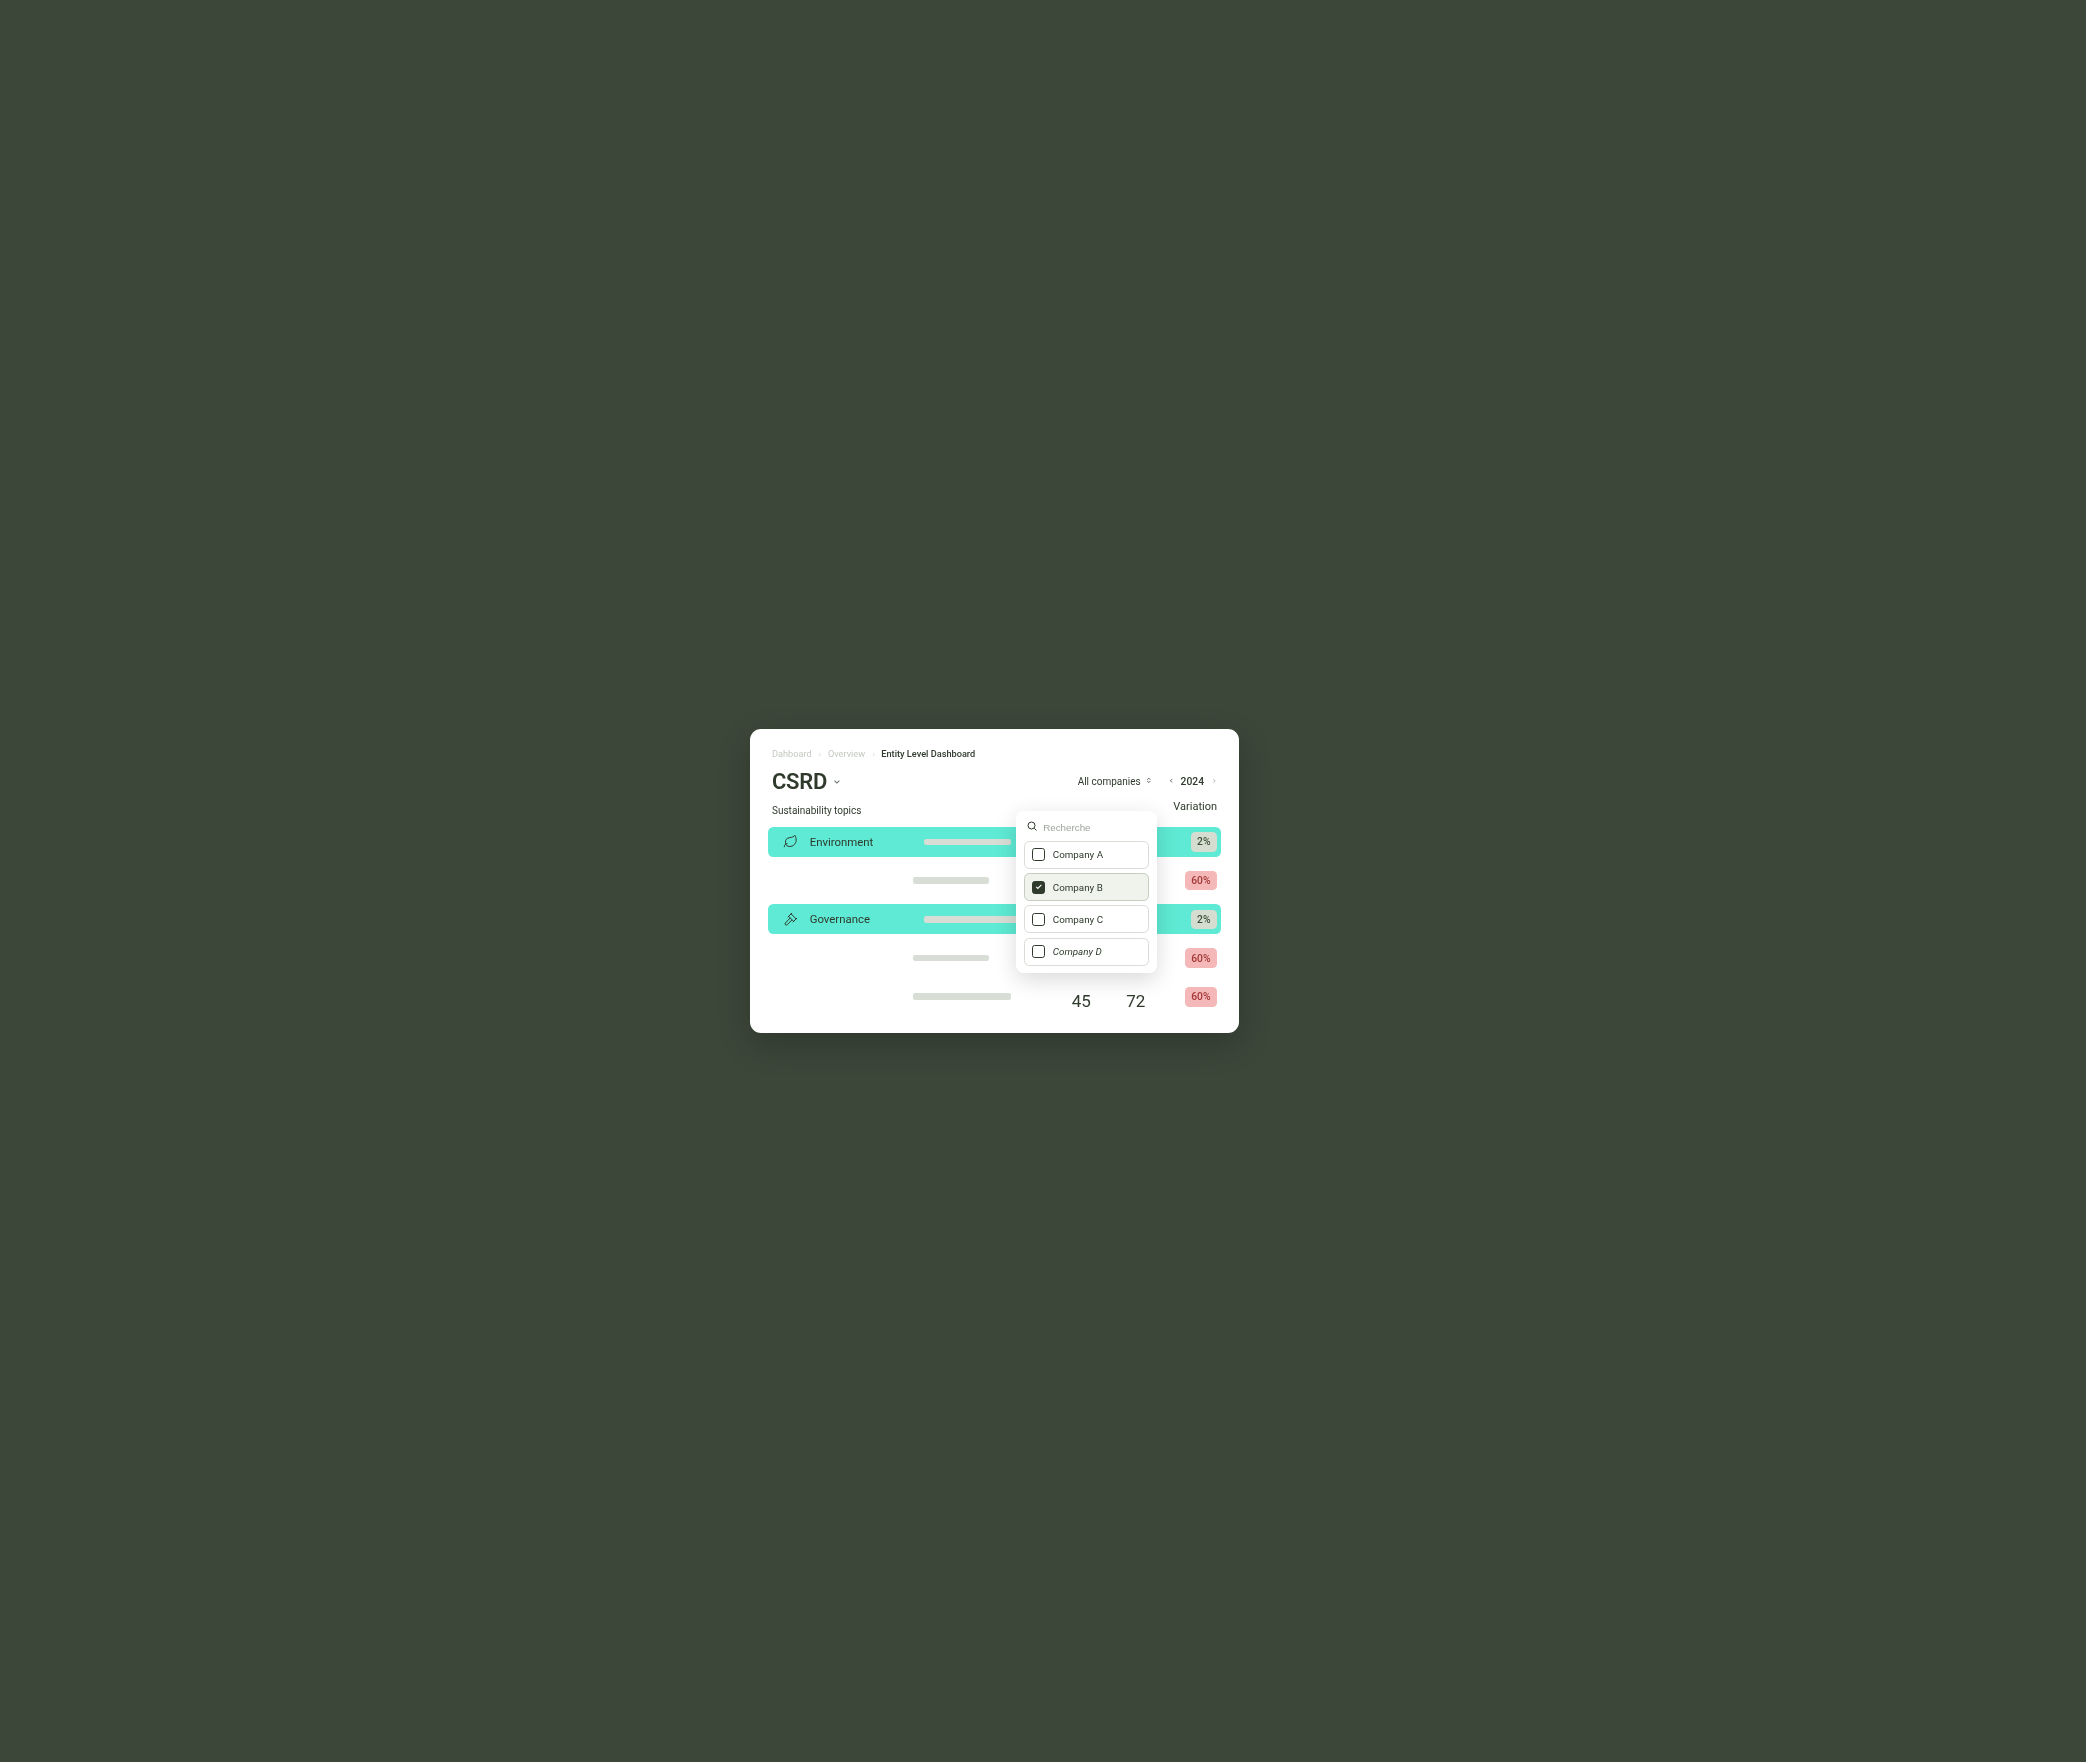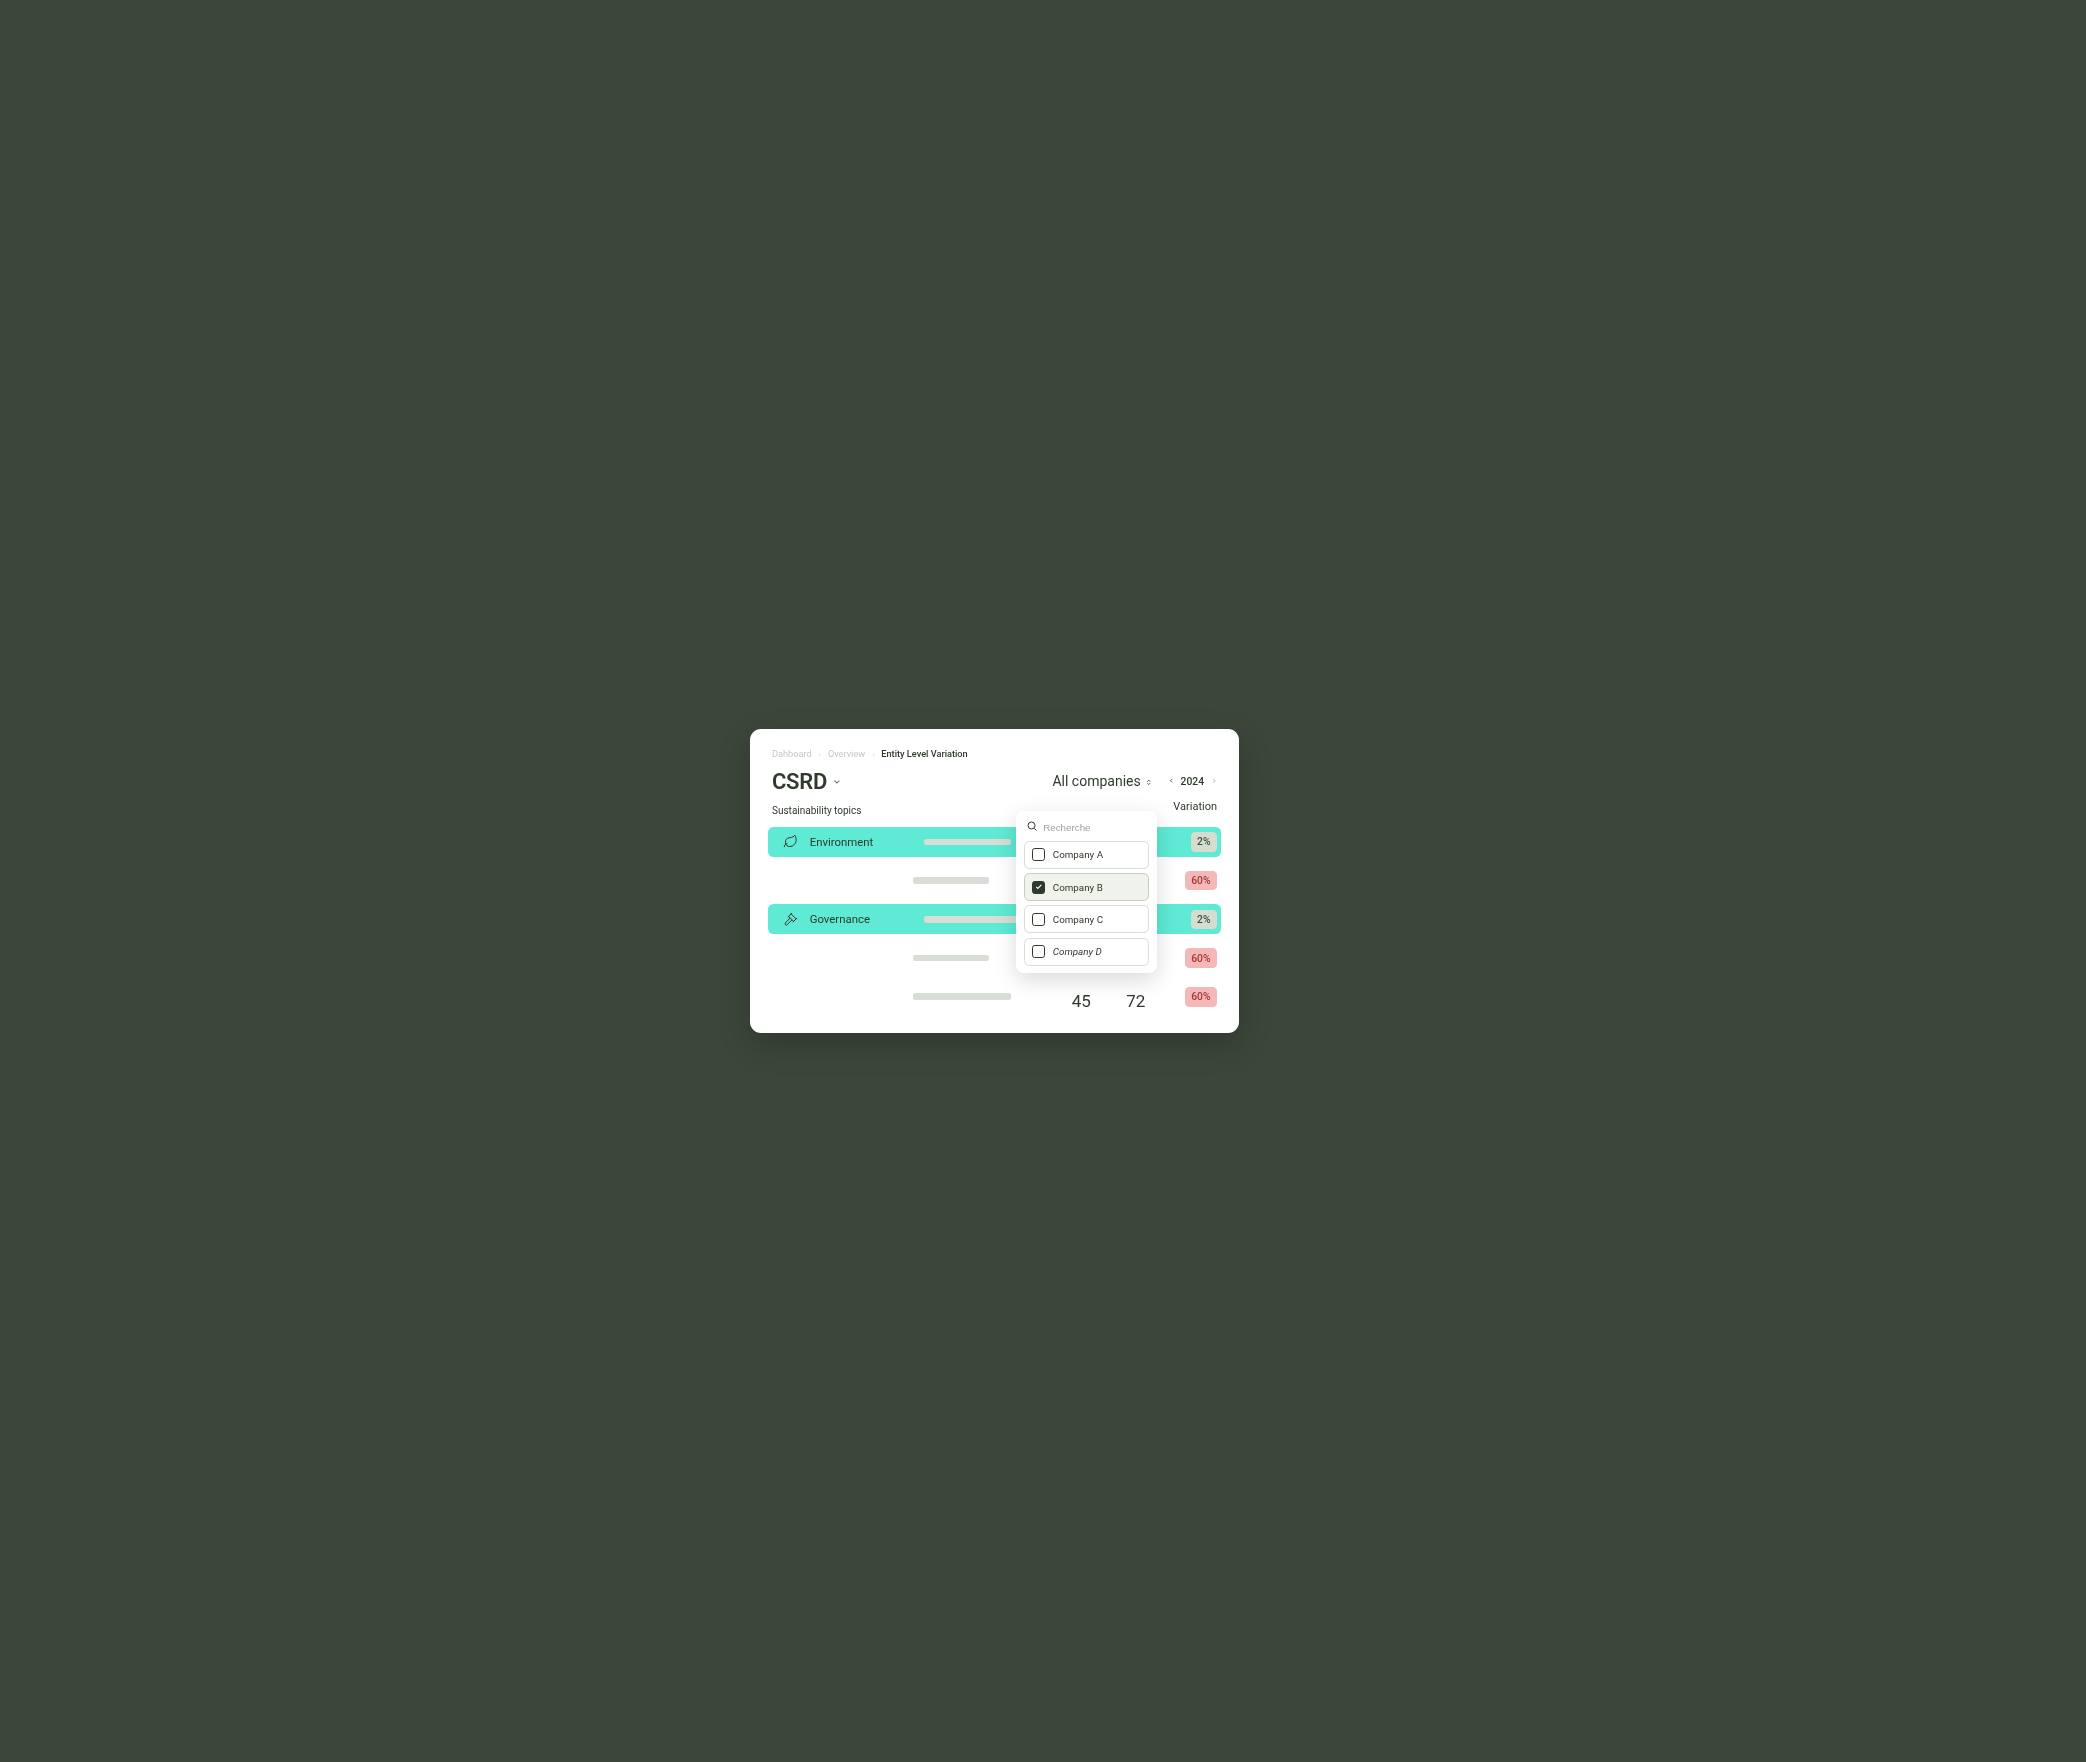--- a/index.html
+++ b/index.html
@@ -76,21 +76,21 @@
     .controls-group {
       display: flex;
       align-items: center;
       gap: 15px;
     }
     .filter-selector {
       display: flex;
       align-items: center;
       gap: 4.3px;
       color: #2f3a2d;
-      font-size: 14px;
+      font-size: 10px;
       cursor: pointer;
     }
     .year-selector {
       display: flex;
       align-items: center;
       gap: 6.5px;
       color: #2f3a2d;
       font-size: 10.3px;
       font-weight: 500;
     }
@@ -266,21 +266,21 @@
         <svg width="5.4" height="5.4" viewBox="0 0 24 24" fill="none" stroke="currentColor" stroke-width="3">
             <polyline points="9 18 15 12 9 6"></polyline>
           </svg>
       </span>
       <span class="crumb-inactive">Overview</span>
       <span class="crumb-chevron">
         <svg width="5.4" height="5.4" viewBox="0 0 24 24" fill="none" stroke="currentColor" stroke-width="3">
             <polyline points="9 18 15 12 9 6"></polyline>
           </svg>
       </span>
-      <span class="crumb-active">Entity Level Variation</span>
+      <span class="crumb-active">Entity Level Dashboard</span>
     </div>
 
     <div class="header-row">
       <div class="title-group">
         <span class="page-title">CSRD</span>
         <span class="title-chevron">
           <svg width="9.8" height="9.8" viewBox="0 0 24 24" fill="none" stroke="currentColor" stroke-width="2.5">
               <polyline points="6 9 12 15 18 9"></polyline>
             </svg>
         </span>

